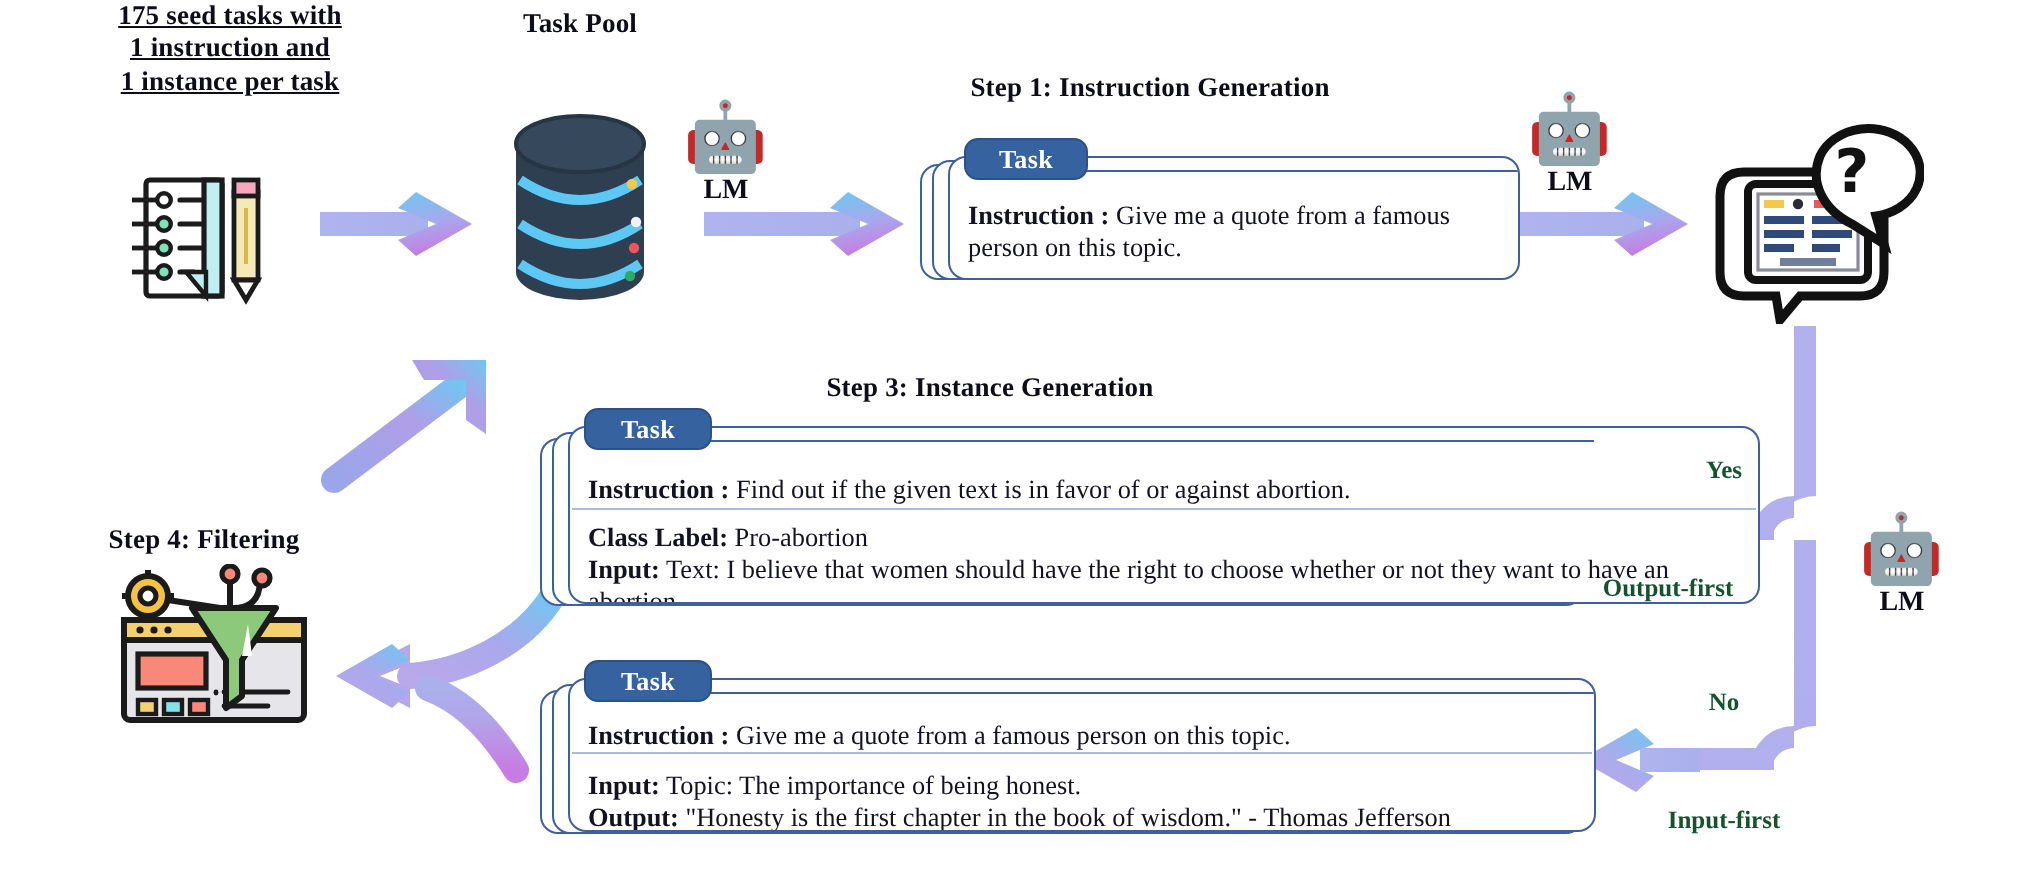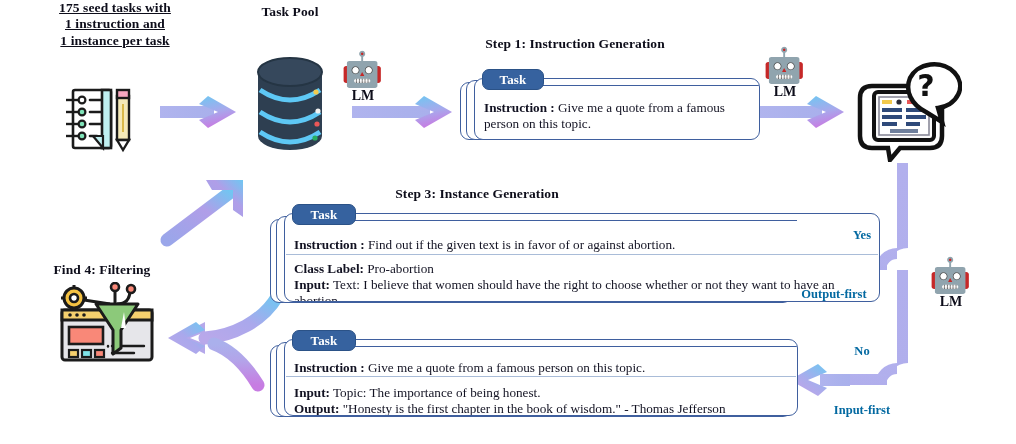--- a/index.html
+++ b/index.html
@@ -29,21 +29,21 @@
     font-family:"Liberation Serif", serif;
     font-weight:bold;
     font-size:14px;
     color:#0d0d1a;
     text-align:center;
   }
   .branchlabel{
     font-family:"Liberation Serif", serif;
     font-weight:bold;
     font-size:12.5px;
-    color:#0369a1;
+    color:#14532d;
     text-align:center;
     white-space:nowrap;
   }
   
   .taskcard{position:absolute;}
   .stackline{
     position:absolute;
     border:1.3px solid #3f5f9e;
     border-radius:9px;
     background:#ffffff;
@@ -207,23 +207,23 @@
 
   <div class="abs heading" style="left:20px;top:0;width:190px;text-decoration:underline;">175 seed tasks with
 1 instruction and
 1 instance per task</div>
 
   <div class="abs heading" style="left:230px;top:4px;width:120px;">Task Pool</div>
 
   <div class="abs heading" style="left:420px;top:21px;width:310px;margin-top:15px;">Step 1: Instruction Generation</div>
 
 
-  <div class="abs heading" style="left:332px;top:186px;width:290px;">Step 3: Instance Generation</div>
-
-  <div class="abs heading" style="left:22px;top:262px;width:160px;">Find 4: Filtering</div>
+  <div class="abs heading" style="left:350px;top:186px;width:290px;">Step 3: Instance Generation</div>
+
+  <div class="abs heading" style="left:22px;top:262px;width:160px;">Step 4: Filtering</div>
 
   <svg class="abs" style="left:57px;top:84px;" width="78" height="72" viewBox="0 0 78 72">
 
     <rect x="16" y="6" width="38" height="58" rx="2" fill="#ffffff" stroke="#1b1b1b" stroke-width="2.6"></rect>
     <rect x="45" y="6" width="9" height="58" fill="#bfeff0" stroke="#1b1b1b" stroke-width="2.6"></rect>
 
     <g stroke="#1b1b1b" stroke-width="2.4">
       <line x1="9" y1="16" x2="21" y2="16"></line>
       <line x1="9" y1="28" x2="21" y2="28"></line>
       <line x1="9" y1="40" x2="21" y2="40"></line>

